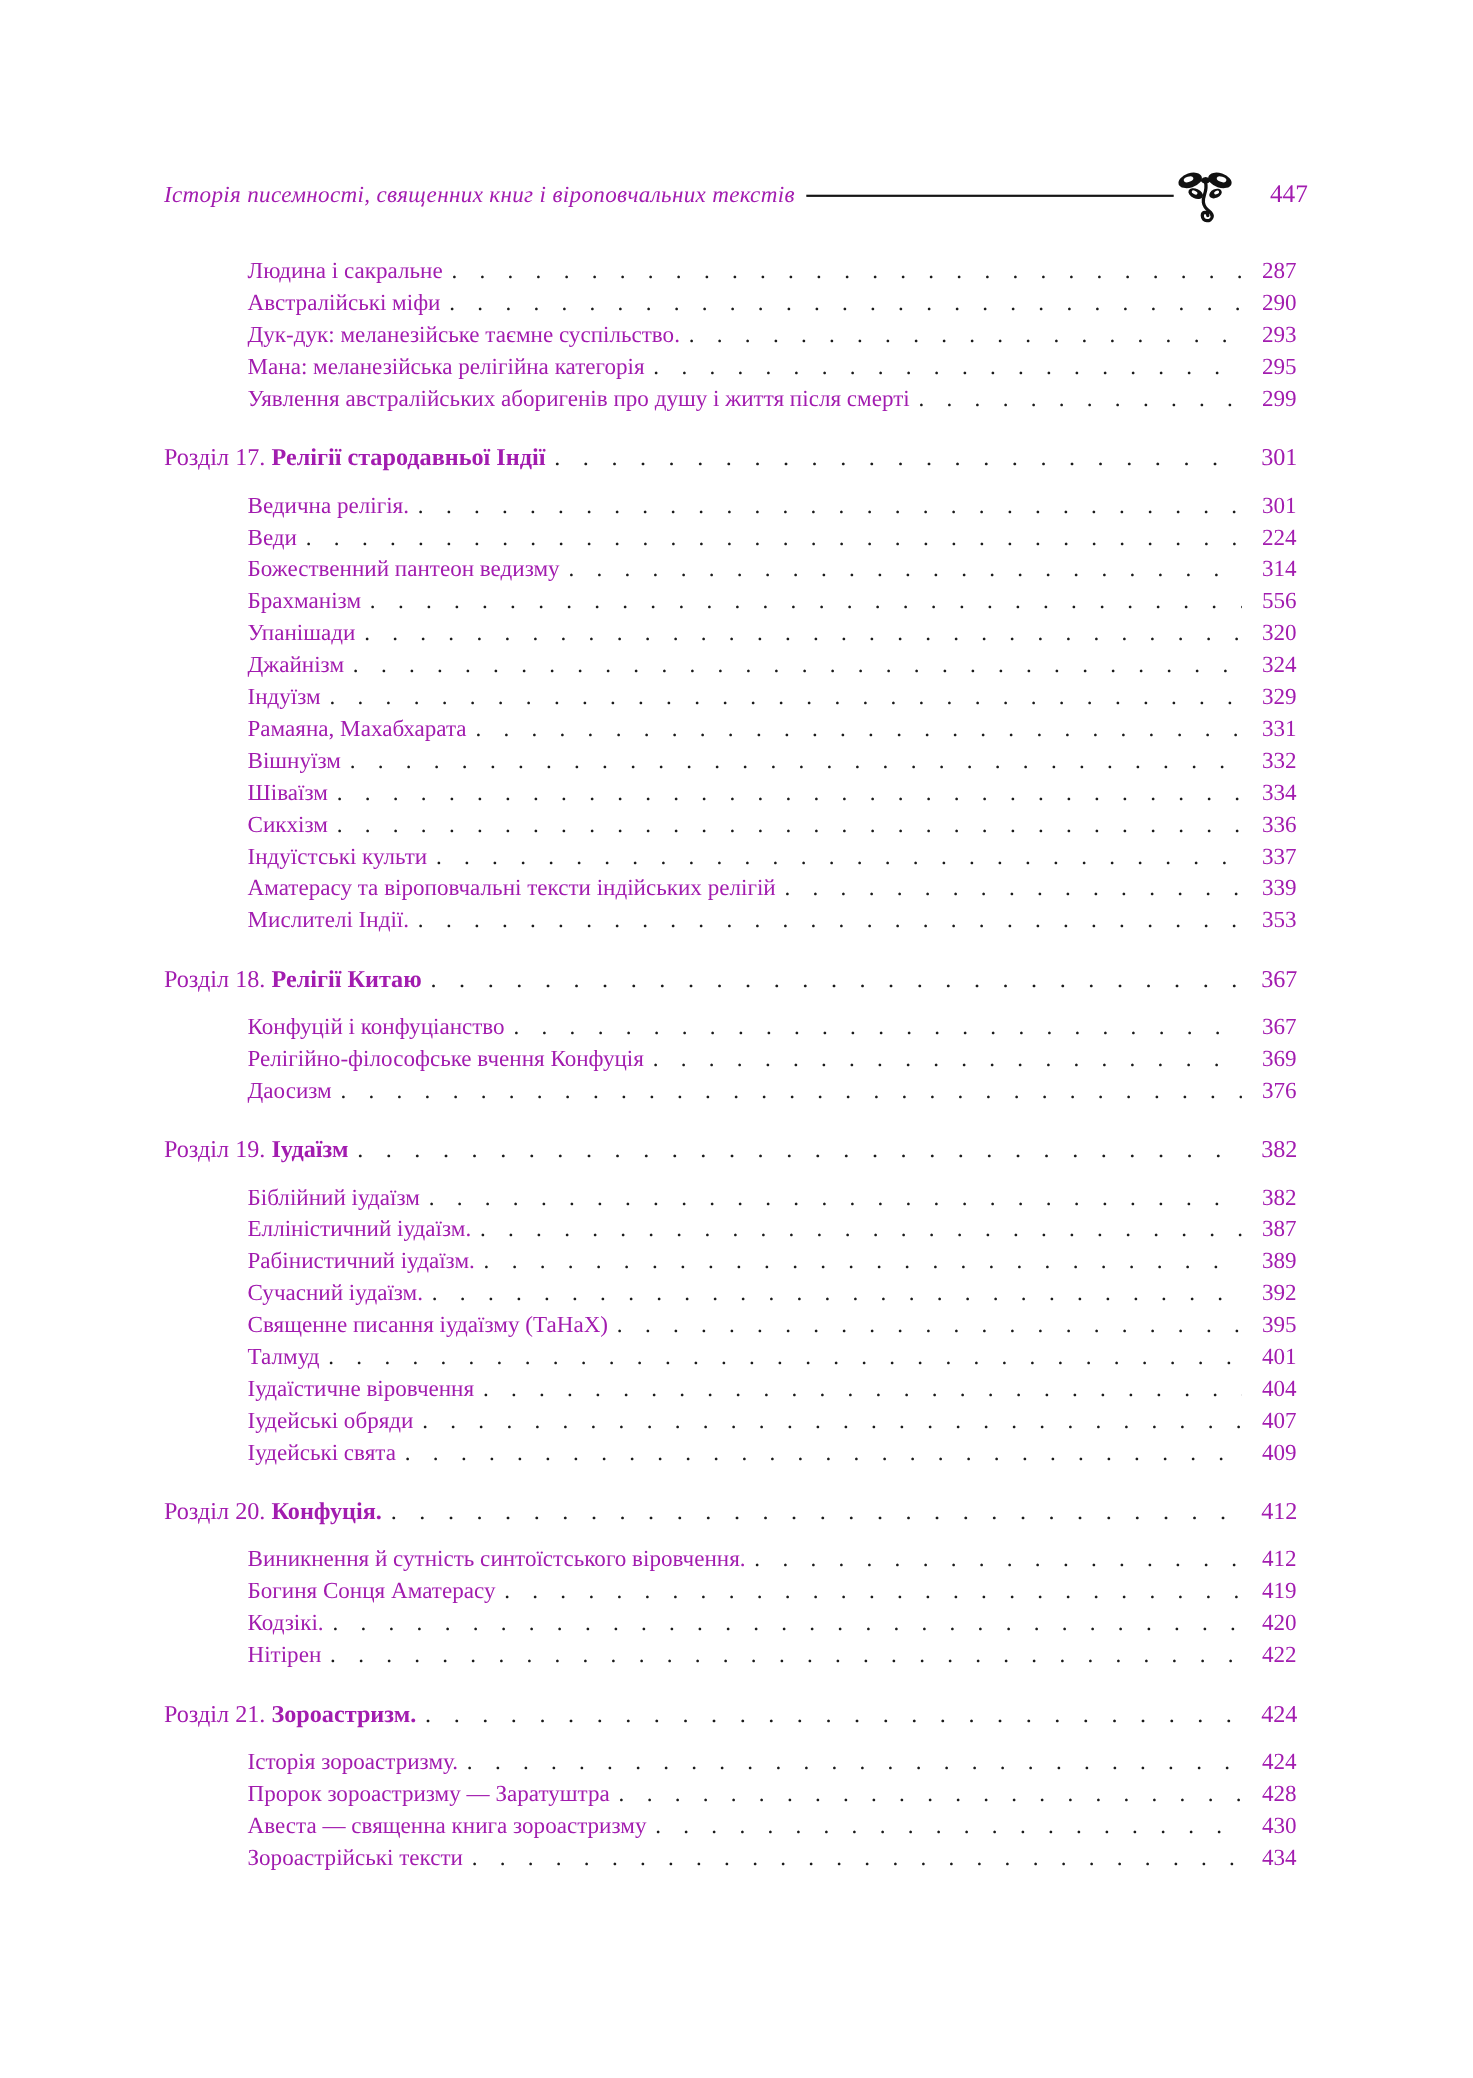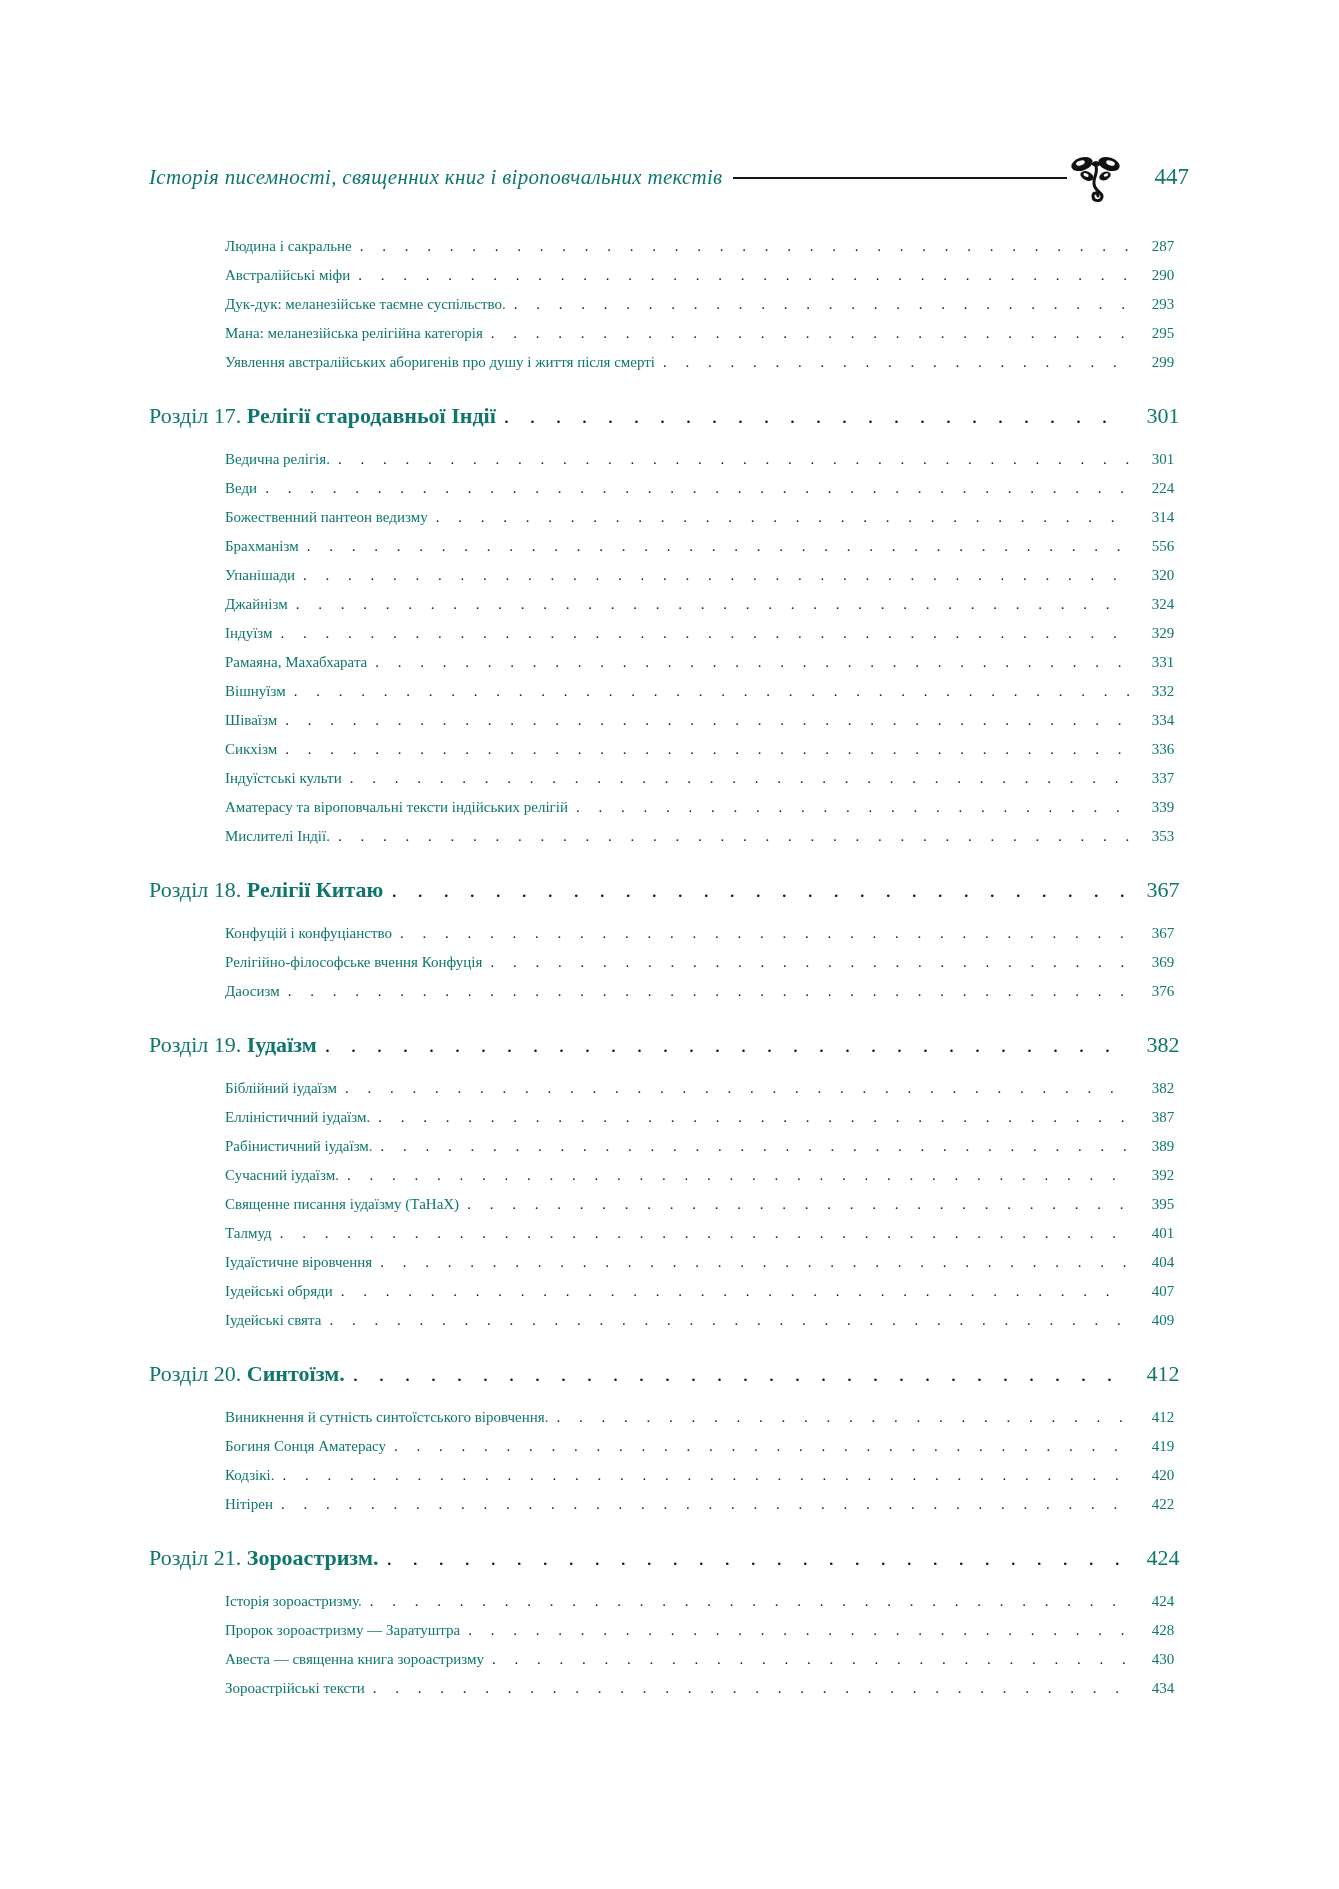--- a/index.html
+++ b/index.html
@@ -5,21 +5,21 @@
   html, body {
     margin: 0;
     padding: 0;
     background: #ffffff;
   }
   .page {
     position: relative;
     width: 1339px;
     height: 1889px;
     background: #ffffff;
-    color: #0f766e;
+    color: #a21caf;
     font-family: "Liberation Serif", "DejaVu Serif", serif;
     box-sizing: border-box;
     padding: 160px 150px 0 149px;
     overflow: hidden;
   }
   
   .running-head {
     display: flex;
     align-items: center;
     height: 34px;
@@ -53,21 +53,21 @@
     text-align: right;
     padding-left: 14px;
   }
   
   .toc {
     margin-top: 38px;
   }
   .toc-row {
     display: flex;
     align-items: baseline;
-    font-size: 15px;
+    font-size: 21px;
     line-height: 29px;
   }
   .toc-entry { padding-left: 76px; }
   .toc-heading {
     font-size: 22px;
     line-height: 30px;
     margin-top: 24px;
     margin-bottom: 14px;
   }
   .toc-block:first-child .toc-heading { margin-top: 0; }
@@ -330,21 +330,21 @@
   </div>
 
   <div class="toc-row toc-entry">
     <span class="e-title">Іудейські свята</span>
     <span class="leader"></span>
     <span class="pg">409</span>
   </div>
 </div>
       <div class="toc-block">
   <div class="toc-row toc-heading">
-    <span class="h-label"><span class="h-prefix">Розділ 20.</span> <span class="h-title">Синтоїзм.</span></span>
+    <span class="h-label"><span class="h-prefix">Розділ 20.</span> <span class="h-title">Конфуція.</span></span>
     <span class="leader"></span>
     <span class="pg">412</span>
   </div>
 
   <div class="toc-row toc-entry">
     <span class="e-title">Виникнення й сутність синтоїстського віровчення.</span>
     <span class="leader"></span>
     <span class="pg">412</span>
   </div>
 

